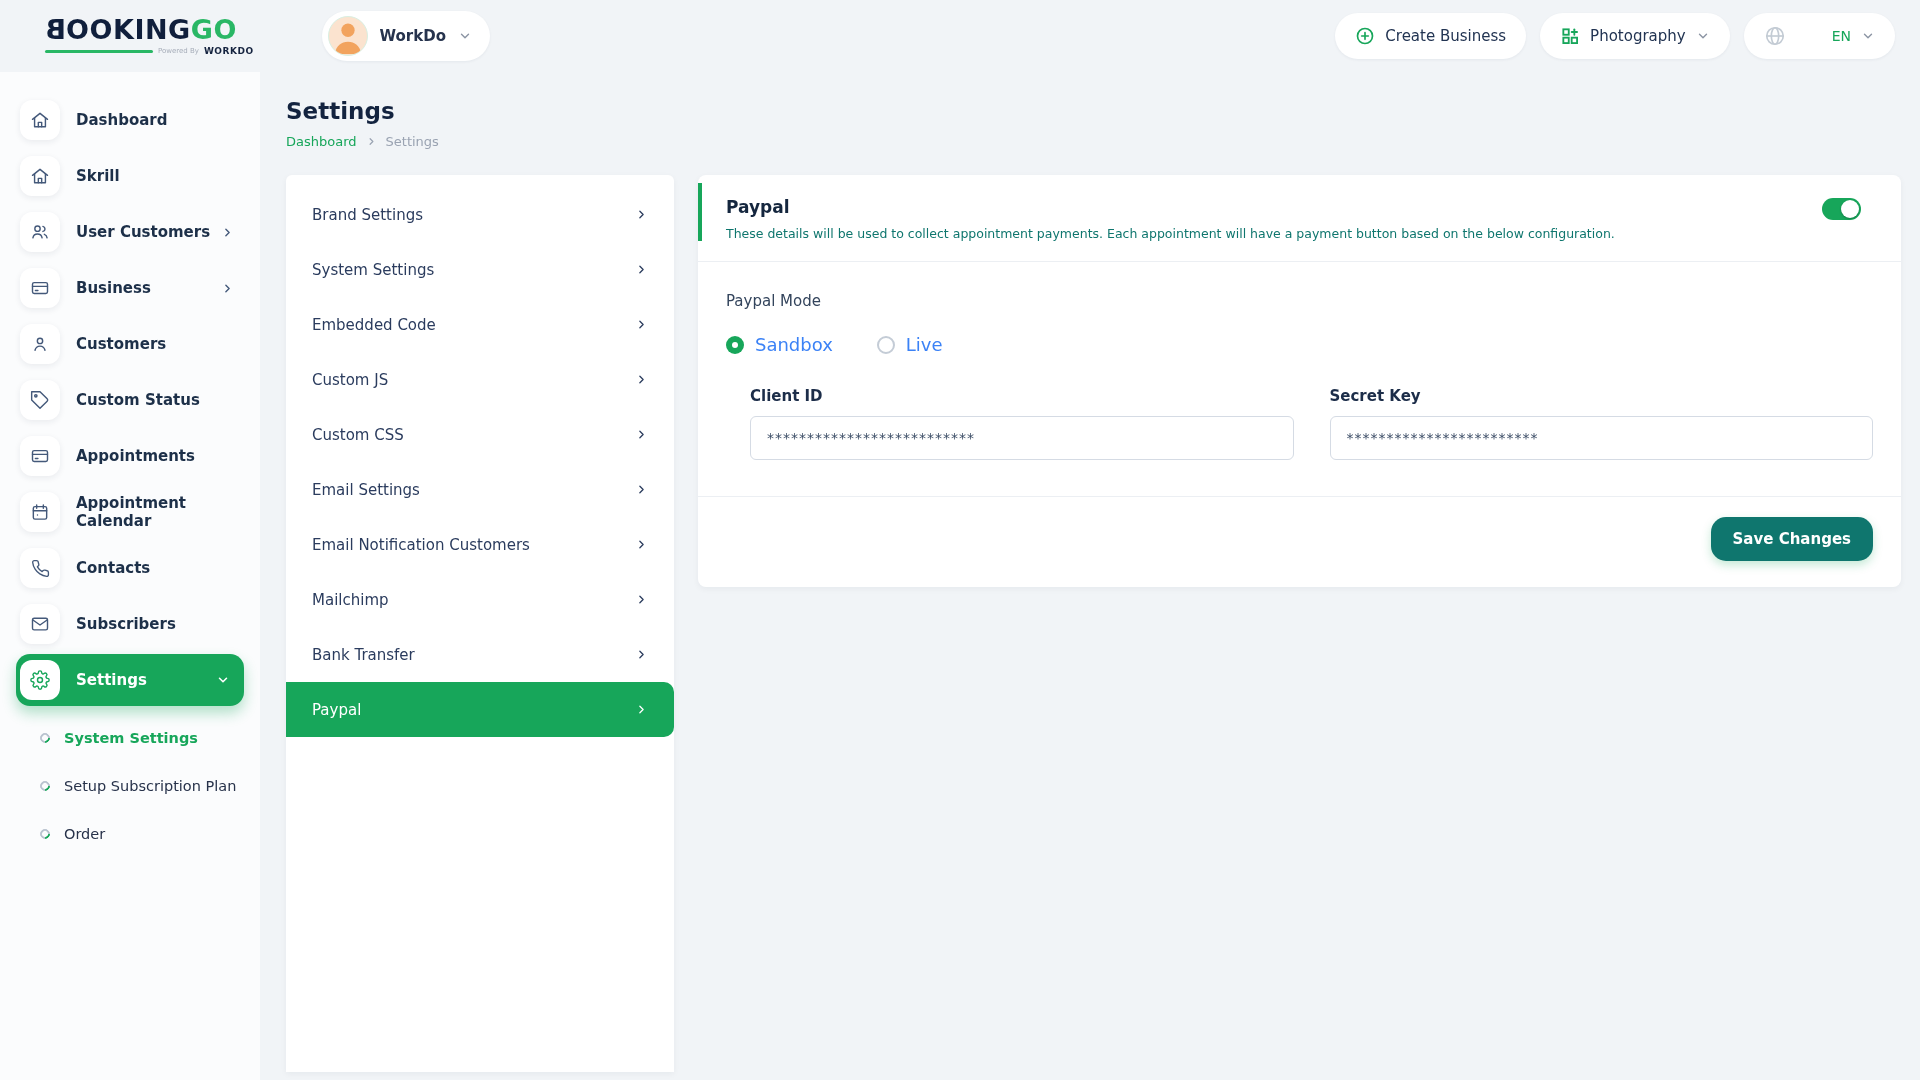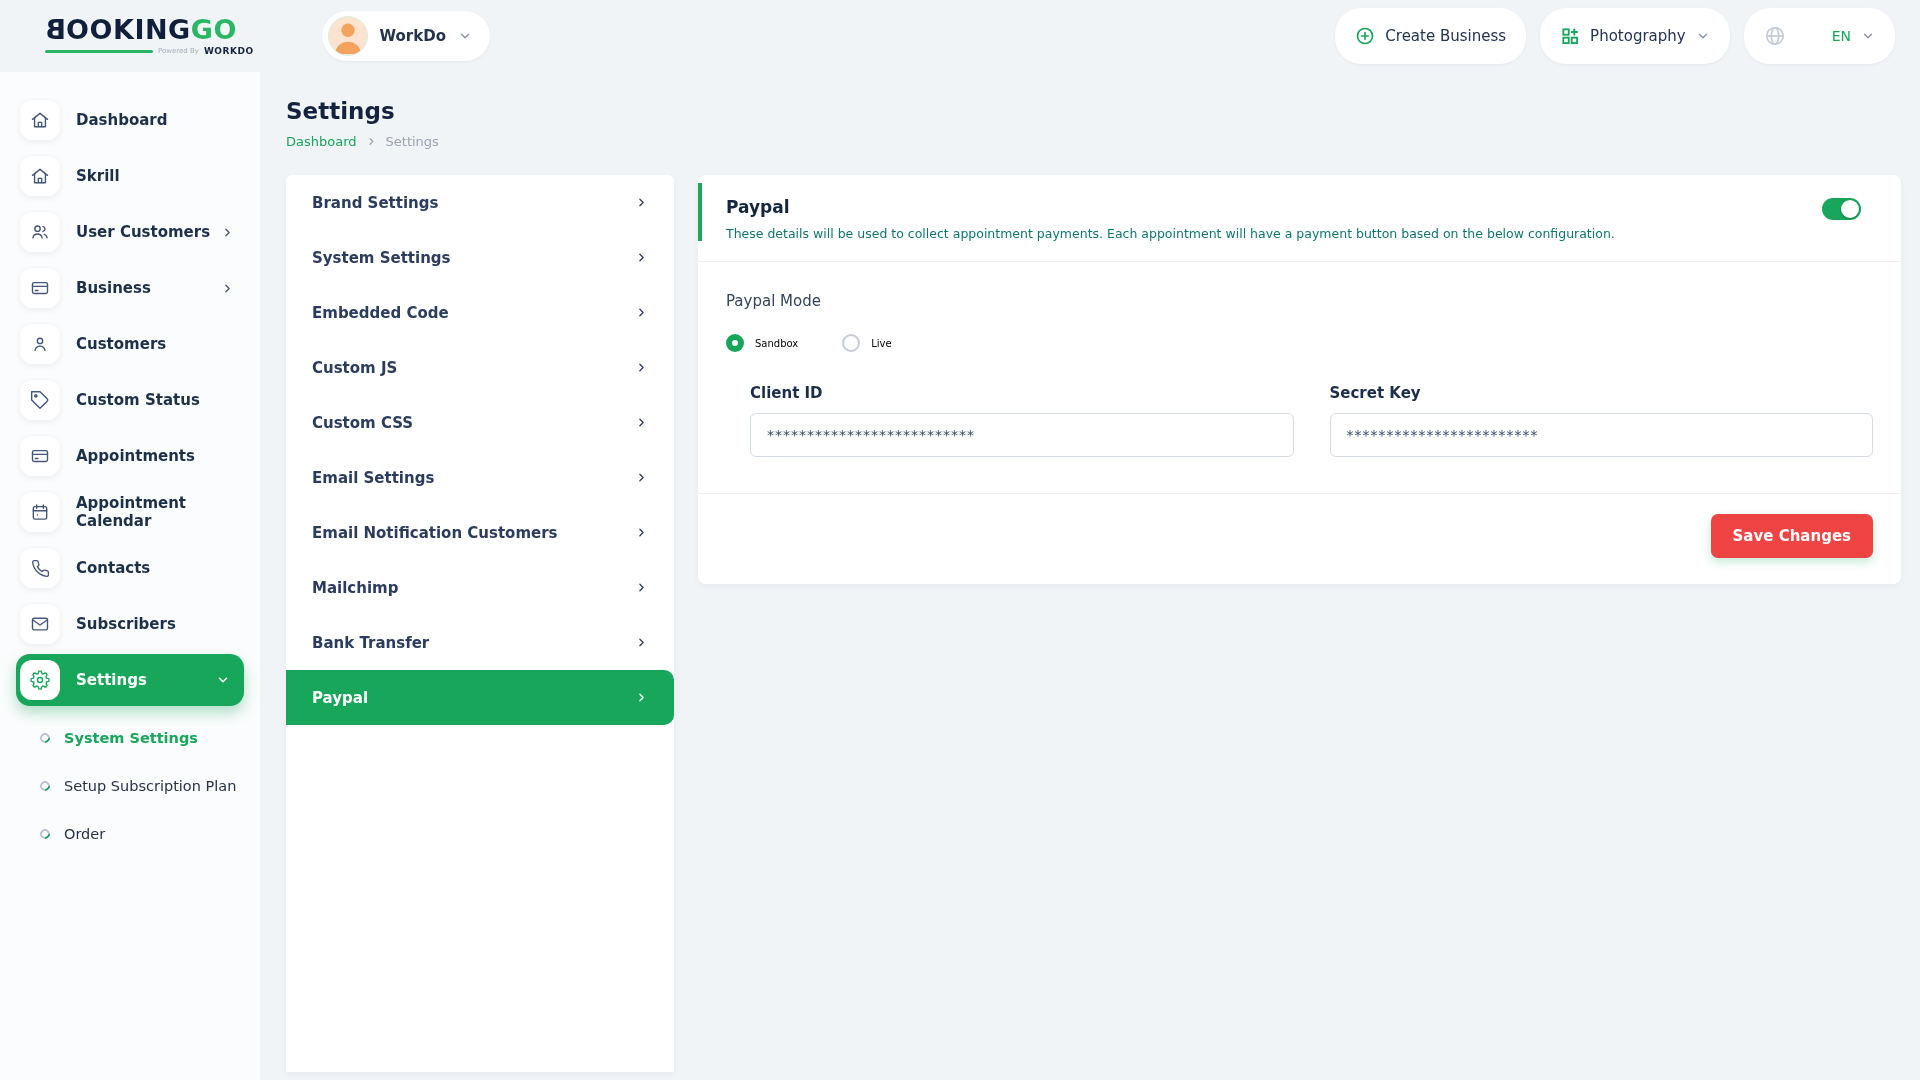--- a/index.html
+++ b/index.html
@@ -23,21 +23,21 @@
   .powered-brand { font-size:9px; font-weight:800; color:#15233f; letter-spacing:.5px; }
 
   .pill { background:#fff; border-radius:26px; display:flex; align-items:center;
           box-shadow:0 1px 3px rgba(25,39,70,.06); }
   .workspace-pill { margin-left:68px; padding:5px 18px 5px 6px; gap:12px; cursor:pointer; }
   .avatar { width:40px; height:40px; border-radius:50%; background:#fbe3cf; overflow:hidden;
             display:flex; align-items:flex-end; justify-content:center; border:1px solid #d9efe2; }
   .workspace-name { font-size:15px; font-weight:600; color:#26334d; }
 
   .topbar-right { margin-left:auto; display:flex; align-items:center; gap:14px; }
-  .top-btn { height:56px; padding:8px 20px; gap:10px; font-size:15px; color:#223452; cursor:pointer; }
+  .top-btn { height:46px; padding:8px 20px; gap:10px; font-size:15px; color:#223452; cursor:pointer; }
   .chev { color:#8b94a3; }
   .lang-code { font-size:14px; font-weight:400; color:#17a65a;margin-left:36px; }
 
   
   .app-row { display:flex; height:1008px; }
 
   
   .sidebar { width:260px; flex:0 0 260px; background:#fbfcfd; padding-top:20px; }
   .side-item { height:56px; display:flex; align-items:center; padding-left:20px; cursor:pointer; }
   .icon-tile { width:40px; height:40px; border-radius:12px; background:#fff; flex:0 0 40px;
@@ -62,21 +62,21 @@
   .page-title { font-size:23px; font-weight:700; color:#13233f; }
   .breadcrumb { margin-top:10px; display:flex; align-items:center; gap:9px; font-size:13px; }
   .crumb-root { color:#17a65a; cursor:pointer; }
   .crumb-sep { color:#9aa3b2; font-size:12px; }
   .crumb-current { color:#9aa3b2; }
 
   .content-row { display:flex; gap:24px; margin-top:26px; align-items:flex-start; }
 
   
   .nav-card { width:388px; flex:0 0 388px; background:#fff; border-radius:6px 6px 0 0;
-              box-shadow:0 2px 6px rgba(20,30,60,.05); padding-top:0; height:897px;font-weight:bold; }
+              box-shadow:0 2px 6px rgba(20,30,60,.05); padding-top:12px; height:897px; }
   .nav-item { height:55px; display:flex; align-items:center; padding:0 26px; font-size:15px;
               color:#2b3c5e; cursor:pointer; }
   .nav-item .nav-chev { margin-left:auto; color:#2b3c5e; }
   .nav-item.active { background:#17a65a; color:#fff; border-radius:0 10px 10px 0; }
   .nav-item.active .nav-chev { color:#fff; }
 
   
   .panel { flex:1; background:#fff; border-radius:8px; box-shadow:0 2px 6px rgba(20,30,60,.05);
            position:relative; }
   .panel-accent { position:absolute; left:0; top:8px; width:4px; height:58px; background:#17a65a; }
@@ -90,30 +90,30 @@
   .panel-divider { border-top:1px solid #eceff3; }
   .panel-body { padding:30px 28px 0; }
   .field-label-sm { font-size:15px; color:#33445c; }
   .radio-row { display:flex; align-items:center; gap:44px; margin-top:24px; }
   .radio-opt { display:flex; align-items:center; gap:11px; cursor:pointer; }
   .radio { width:18px; height:18px; border-radius:50%; position:relative; }
   .radio.checked { background:#17a65a; }
   .radio.checked::after { content:""; position:absolute; left:6px; top:6px; width:6px; height:6px;
             border-radius:50%; background:#fff; }
   .radio.unchecked { background:#fff; border:2px solid #c4ccd6; }
-  .radio-label { font-size:10px; color:#000000; }
+  .radio-label { font-size:18px; color:#3b82f6; }
   .fields-row { display:flex; gap:36px; margin-top:32px;margin-left:24px; }
   .field-col { flex:1; }
   .field-label { font-size:15px; font-weight:700; color:#1c2d49; margin-bottom:11px; }
   .text-input { width:100%; height:44px; border:1px solid #d5dbe4; border-radius:6px;
             padding:0 16px; font-size:14px; letter-spacing:1px; color:#3c4d66;
             font-family:"DejaVu Sans","Liberation Sans",sans-serif; background:#fff; outline:none; }
   .panel-footer { margin-top:36px; border-top:1px solid #eceff3; padding:20px 28px 26px; text-align:right; }
-  .save-btn { background:#ef4444; color:#fff; border:none; font-size:15px; font-weight:600;
-            padding:13px 22px; border-radius:7px; cursor:pointer;
+  .save-btn { background:#0f766e; color:#fff; border:none; font-size:15px; font-weight:600;
+            padding:13px 22px; border-radius:15px; cursor:pointer;
             font-family:"DejaVu Sans","Liberation Sans",sans-serif; box-shadow:0 4px 10px rgba(23,166,90,.25); }
 </style>
 </head>
 <body>
 
 <header class="topbar">
   <div class="logo-block">
     <div class="logo-text">
       <span class="logo-primary"><span class="flip-b">B</span><span>OOKING</span></span><span class="logo-accent">GO</span>
     </div>

